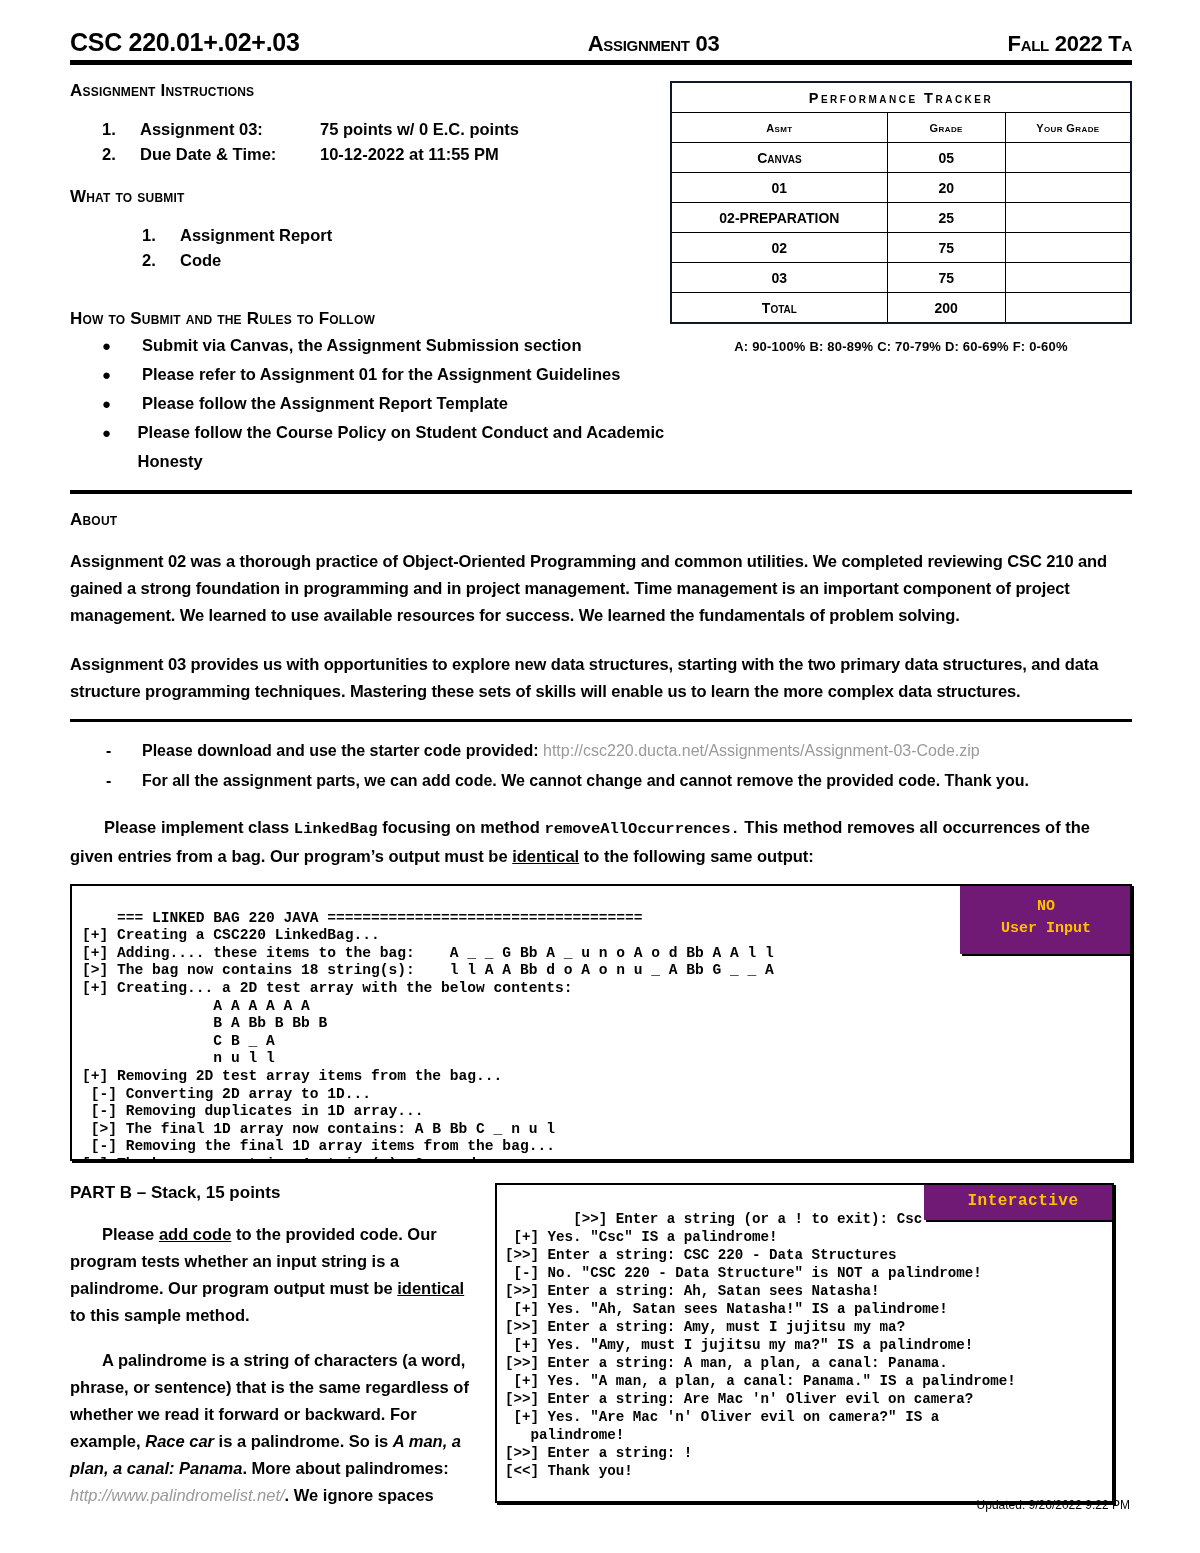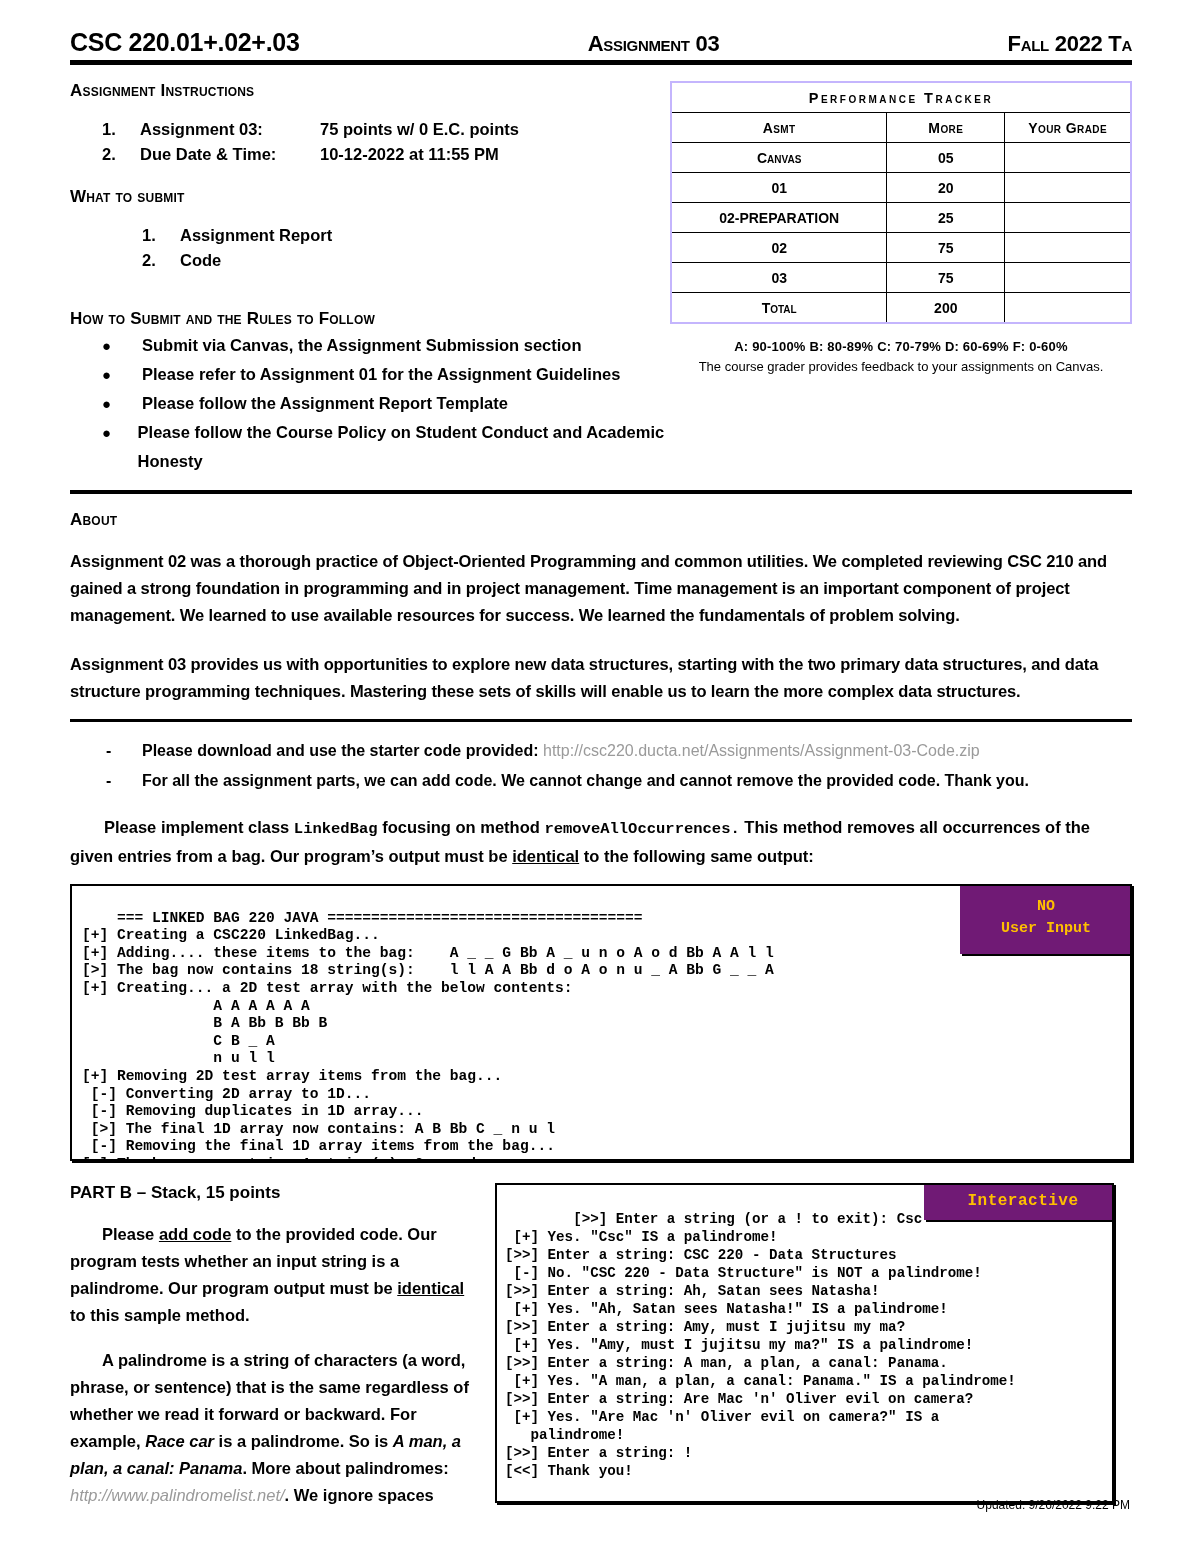--- a/index.html
+++ b/index.html
@@ -105,39 +105,39 @@
   ul.bullist li .bul {
     width: 40px;
     padding-left: 32px;
     font-size: 15px;
   }
 
   
   table.tracker {
     width: 462px;
     border-collapse: collapse;
-    border: 2px solid #c4b5fd;
+    border: 2px solid #0f172a;
     font-size: 14px;
   }
   table.tracker td {
     border: 1px solid #000;
     text-align: center;
     padding: 5px 4px;
     height: 19px;
   }
   table.tracker td.title {
     font-variant: small-caps;
     font-weight: bold;
     letter-spacing: 2.5px;
     font-size: 14.5px;
   }
   table.tracker td.hdr {
     font-variant: small-caps;
     font-weight: bold;
-    font-size: 14px;
+    font-size: 11px;
     letter-spacing: 0.4px;
   }
   table.tracker td.sc { font-variant: small-caps; font-weight: bold; }
   table.tracker td.plain { font-weight: bold; font-size: 14px; }
   .col-asmt  { width: 218px; }
   .col-grade { width: 117px; }
   .col-your  { width: 125px; }
 
   .grade-note {
     text-align: center;
@@ -342,21 +342,21 @@
     </div>
 
     <div class="top-right">
       <table class="tracker">
         <tbody>
               <tr>
           <td class="title" colspan="3">Performance Tracker</td>
         </tr>
         <tr>
           <td class="hdr col-asmt">Asmt</td>
-          <td class="hdr col-grade">More</td>
+          <td class="hdr col-grade">Grade</td>
           <td class="hdr col-your">Your Grade</td>
         </tr>
         <tr>
           <td class="sc">Canvas</td>
           <td class="plain">05</td>
           <td class="plain"></td>
         </tr>
         <tr>
           <td class="plain">01</td>
           <td class="plain">20</td>
@@ -380,21 +380,20 @@
         <tr>
           <td class="sc">Total</td>
           <td class="plain">200</td>
           <td class="plain"></td>
         </tr>
       </tbody>
           </table>
 
       <div class="grade-note">
         <div class="scale">A: 90-100%   B: 80-89%   C: 70-79%   D: 60-69%   F: 0-60%</div>
-        <div class="feedback">The course grader provides feedback to your assignments on Canvas.</div>
       </div>
     </div>
   </div>
 
   <div class="rule-section"></div>
 
   <h2 class="sec">About</h2>
   <div style="height:14px"></div>
   <p class="body">Assignment 02 was a thorough practice of Object-Oriented Programming and common utilities. We completed reviewing CSC 210 and gained a strong foundation in programming and in project management. Time management is an important component of project management. We learned to use available resources for success. We learned the fundamentals of problem solving.</p>
   <p class="body last">Assignment 03 provides us with opportunities to explore new data structures, starting with the two primary data structures, and data structure programming techniques. Mastering these sets of skills will enable us to learn the more complex data structures.</p>

